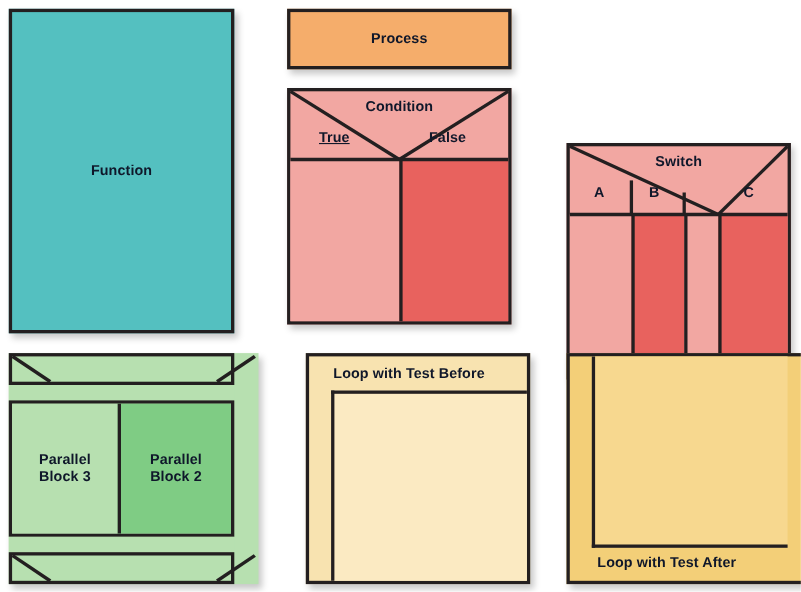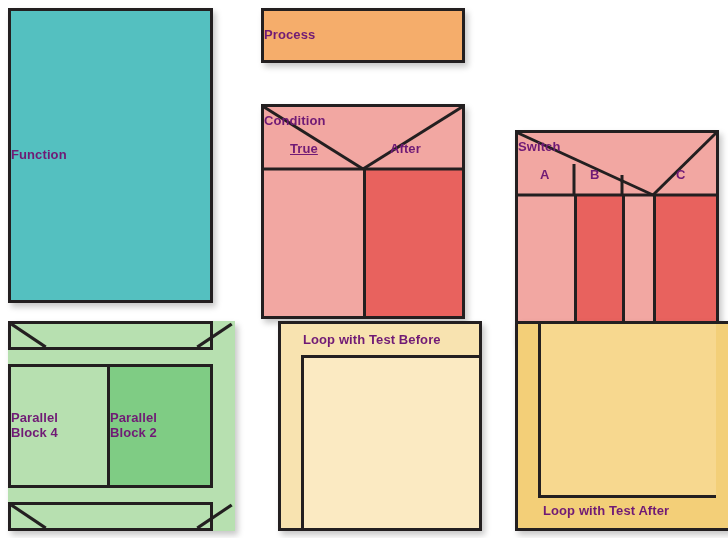--- a/index.html
+++ b/index.html
@@ -25,25 +25,26 @@
     box-sizing: border-box;
   }
   .shadow {
     box-shadow: 3px 4px 6px rgba(0,0,0,0.22);
   }
   .brd {
     border: 3px solid #231f20;
   }
   .label {
     position: absolute;
-    color: #701a75;
+    color: #0f172a;
     font-weight: bold;
     font-size: 13px;
     letter-spacing: 0.1px;
     white-space: nowrap;
+    text-align: center;
     line-height: 1.15;
     user-select: none;
   }
   .ctr {
     left: 0; right: 0;
   }
   .svgfill {
     position: absolute;
     left: 0; top: 0;
     width: 100%;
@@ -63,21 +64,21 @@
   }
 
   
   #process-block {
     left: 261px; top: 8px;
     width: 204px; height: 55px;
   }
 
   
   #condition-block {
-    left: 261px; top: 104px;
+    left: 261px; top: 80px;
     width: 204px; height: 215px;
   }
   
   #switch-block {
     left: 515px; top: 88px;
     width: 204px; height: 215px;
   }
 
   
   #parallel-block {
@@ -115,21 +116,21 @@
                 border-left:3px solid #231f20;"></div>
 
     <svg class="svgfill" viewBox="0 0 198 209" preserveAspectRatio="none">
       <line x1="0" y1="0" x2="99" y2="62" stroke="#231f20" stroke-width="3"></line>
       <line x1="198" y1="0" x2="99" y2="62" stroke="#231f20" stroke-width="3"></line>
       <line x1="0" y1="62" x2="198" y2="62" stroke="#231f20" stroke-width="3"></line>
     </svg>
 
     <div class="label ctr" style="top:7px;">Condition</div>
     <div class="label" style="left:26px; top:35px;text-decoration:underline;">True</div>
-    <div class="label" style="left:126px; top:35px;">After</div>
+    <div class="label" style="left:126px; top:35px;">False</div>
   </div>
 
   <div class="block shadow brd" id="switch-block" style="background:#f2a7a2;margin-top:42px;">
 
     <div class="cell" style="left:0px; top:62px; width:56px; height:147px; background:#f2a7a2;"></div>
     <div class="cell" style="left:56px; top:62px; width:48px; height:147px; background:#e8625e;
                 border-left:3px solid #231f20;"></div>
     <div class="cell" style="left:104px; top:62px; width:31px; height:147px; background:#f2a7a2;
                 border-left:3px solid #231f20;"></div>
     <div class="cell" style="left:135px; top:62px; width:63px; height:147px; background:#e8625e;
@@ -167,21 +168,21 @@
 
     <svg class="svgfill" viewBox="0 0 205 210" preserveAspectRatio="none">
       <line x1="3" y1="3" x2="34" y2="26" stroke="#231f20" stroke-width="3"></line>
       <line x1="202" y1="3" x2="171" y2="26" stroke="#231f20" stroke-width="3"></line>
       <line x1="3" y1="184" x2="34" y2="207" stroke="#231f20" stroke-width="3"></line>
       <line x1="202" y1="184" x2="171" y2="207" stroke="#231f20" stroke-width="3"></line>
     </svg>
 
     <div class="label" style="left:3px; top:90px; width:96px;">
       <span>Parallel</span><br>
-      <span>Block 4</span>
+      <span>Block 3</span>
     </div>
     <div class="label" style="left:102px; top:90px; width:100px;">
       <span>Parallel</span><br>
       <span>Block 2</span>
     </div>
   </div>
 
   <div class="block shadow brd" id="loop-before-block" style="background:#f8e3b0;">
 
     <div class="cell" style="left:20px; top:31px; width:178px; height:173px; background:#fbeac2;

